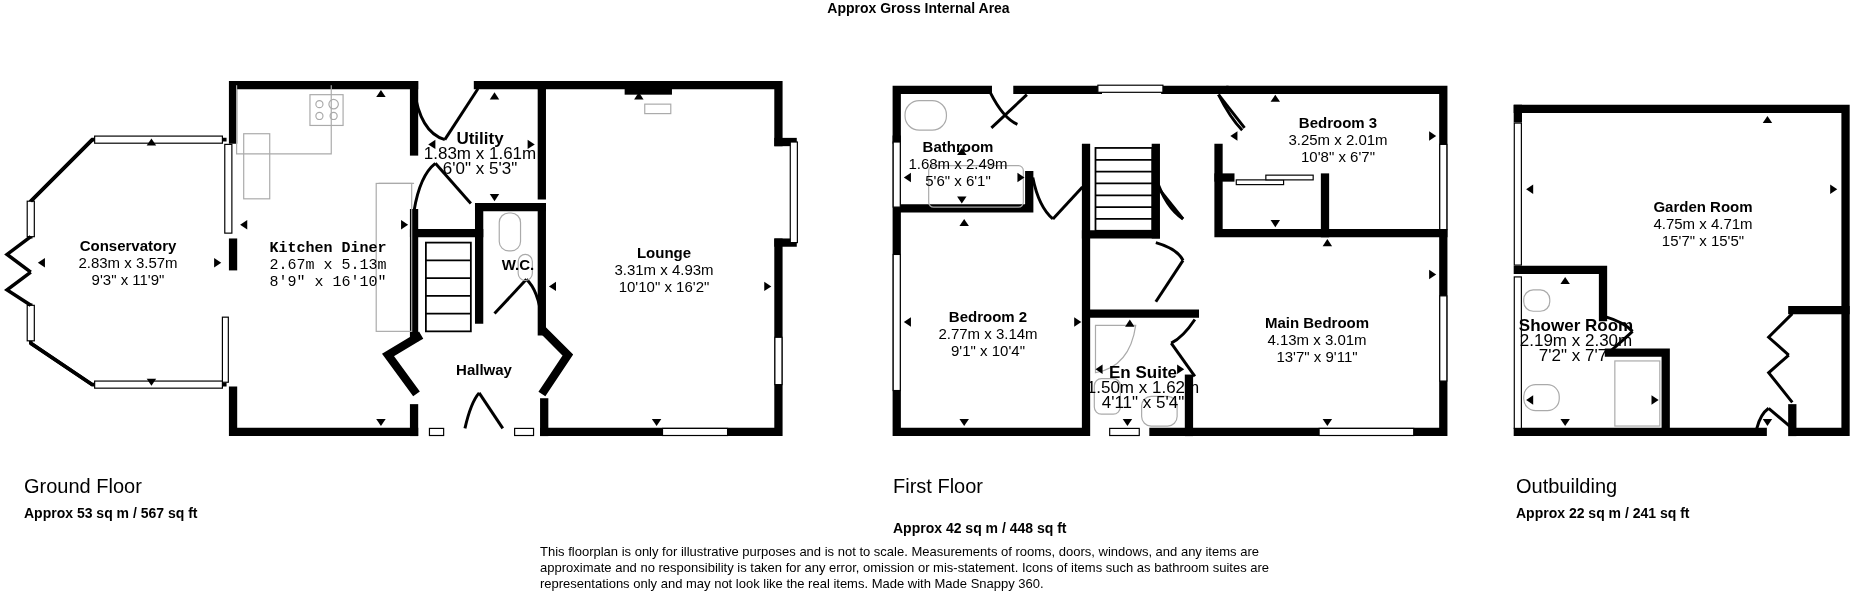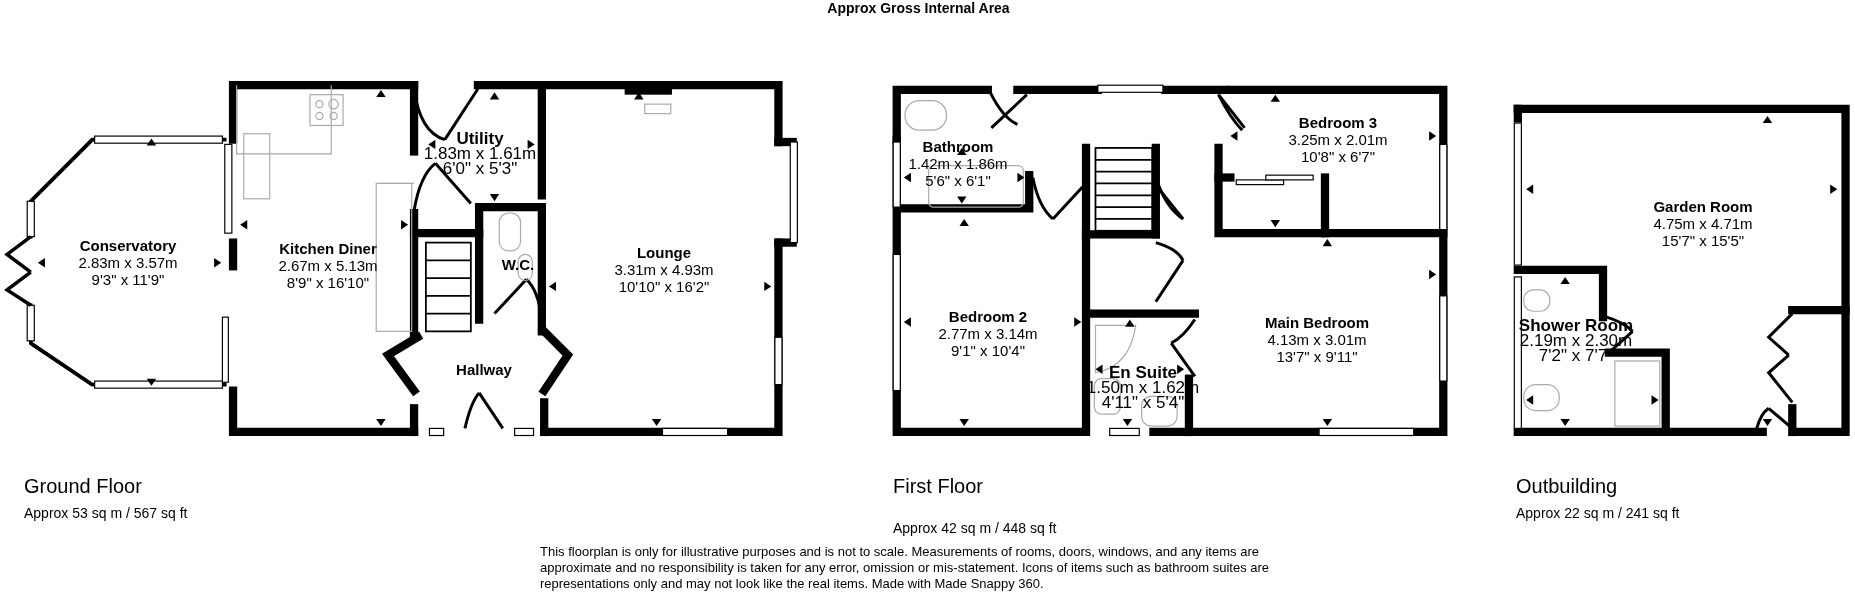--- a/index.html
+++ b/index.html
@@ -4,21 +4,21 @@
 <style>
   html,body{margin:0;padding:0;background:#fff;}
   body{width:1855px;height:600px;position:relative;overflow:hidden;font-family:"Liberation Sans",sans-serif;color:#000;}
   #plan{position:absolute;left:0;top:0;width:1855px;height:600px;}
   .abs{position:absolute;}
   .hdr{left:0;width:1837px;top:0;text-align:center;font-weight:bold;font-size:14px;line-height:16px;}
   .room{position:absolute;text-align:center;transform:translate(-50%,0);white-space:nowrap;font-size:15px;line-height:17px;}
   .room .n{font-weight:bold;}
   .room.sm{font-size:17px;line-height:15px;}
   .floor-name{font-size:20px;line-height:22px;position:absolute;}
-  .floor-area{font-size:14px;line-height:16px;font-weight:normal;position:absolute;}
+  .floor-area{font-size:14px;line-height:16px;font-weight:bold;position:absolute;}
   .disclaimer{position:absolute;left:540px;width:790px;top:544px;font-size:13px;line-height:16px;}
 </style>
 </head>
 <body>
 
 <svg id="plan" viewBox="0 0 1568 507" preserveAspectRatio="none" xmlns="http://www.w3.org/2000/svg">
   <defs>
     <marker id="none"></marker>
   </defs>
   <g fill="none" stroke="#000" stroke-width="7" stroke-linecap="square">
@@ -251,21 +251,21 @@
 
 <div class="abs hdr">
   <div>Approx Gross Internal Area</div>
 </div>
 
 <div class="room" style="left:128px;top:237px;">
   <div class="n">Conservatory</div>
   <div>2.83m x 3.57m</div>
   <div>9'3" x 11'9"</div>
 </div>
-<div class="room" style="left:328px;top:240px;">
+<div class="room" style="left:328px;top:240px;font-family:Liberation Mono, monospace;">
   <div class="n">Kitchen Diner</div>
   <div>2.67m x 5.13m</div>
   <div>8'9" x 16'10"</div>
 </div>
 <div class="room sm" style="left:480px;top:131px;">
   <div class="n">Utility</div>
   <div>1.83m x 1.61m</div>
   <div>6'0" x 5'3"</div>
 </div>
 <div class="room" style="left:518px;top:256px;">
@@ -275,21 +275,21 @@
   <div class="n">Hallway</div>
 </div>
 <div class="room" style="left:664px;top:244px;">
   <div class="n">Lounge</div>
   <div>3.31m x 4.93m</div>
   <div>10'10" x 16'2"</div>
 </div>
 
 <div class="room" style="left:958px;top:138px;">
   <div class="n">Bathroom</div>
-  <div>1.42m x 1.86m</div>
+  <div>1.68m x 2.49m</div>
   <div>5'6" x 6'1"</div>
 </div>
 <div class="room" style="left:1338px;top:114px;">
   <div class="n">Bedroom 3</div>
   <div>3.25m x 2.01m</div>
   <div>10'8" x 6'7"</div>
 </div>
 <div class="room" style="left:988px;top:308px;">
   <div class="n">Bedroom 2</div>
   <div>2.77m x 3.14m</div>

